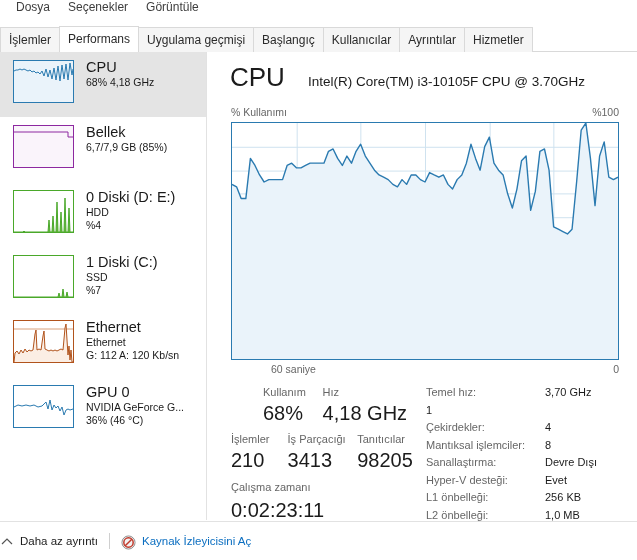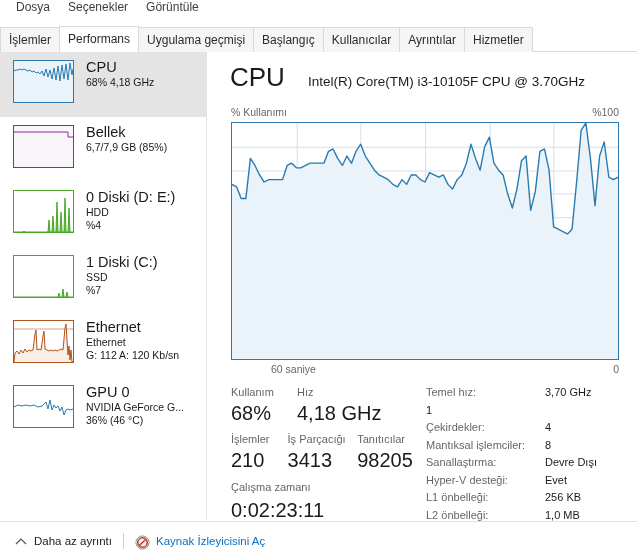--- a/index.html
+++ b/index.html
@@ -139,21 +139,21 @@
     font-size: 10.5px; color: #666;
   }
 
   
   .stats-left { position: absolute; left: 23px; top: 333px; width: 200px; }
   .stat-lab-row { display: flex; }
   .stat-val-row { display: flex; margin-bottom: 5px; }
   .stat-lab { font-size: 11px; color: #666; line-height: 15px; }
   .stat-val { font-size: 20px; color: #1b1b1b; line-height: 27px; }
 
-  .r1 .stat-lab:nth-child(1), .r1 .stat-val:nth-child(1) { width: 66px; }
+  .r1 .stat-lab:nth-child(1), .r1 .stat-val:nth-child(1) { width: 66px; margin-left: 32px; }
   .r1 .stat-lab:nth-child(2), .r1 .stat-val:nth-child(2) { width: 120px; }
   .r2 .stat-lab:nth-child(1), .r2 .stat-val:nth-child(1) { width: 69px; }
   .r2 .stat-lab:nth-child(2), .r2 .stat-val:nth-child(2) { width: 85px; }
   .r2 .stat-lab:nth-child(3), .r2 .stat-val:nth-child(3) { width: 90px; }
 
   .uptime-lab { font-size: 11px; color: #666; line-height: 17px; margin-top: 3px;}
   .uptime-val { font-size: 20px; color: #1b1b1b; line-height: 28px; }
 
   .stats-right {
     position: absolute; left: 218px; top: 332px;
@@ -163,21 +163,20 @@
   .spec-key { font-size: 11px; color: #666; width: 119px; }
   .spec-val { font-size: 11px; color: #1b1b1b; }
 
   
   .statusbar {
     position: absolute; left: 0; bottom: 0;
     width: 637px; height: 39px;
     background: #ffffff;
     border-top: 1px solid #e2e2e2;
     display: flex; align-items: center;
-    padding-left: 14px;
   }
   .sb-chevron {
     width: 14px; height: 14px;
     display: inline-block;
     position: relative; top: 1px;
     margin-right: 6px;
   }
   .sb-less {
     font-size: 11.5px; color: #1b1b1b; cursor: default;
   }

